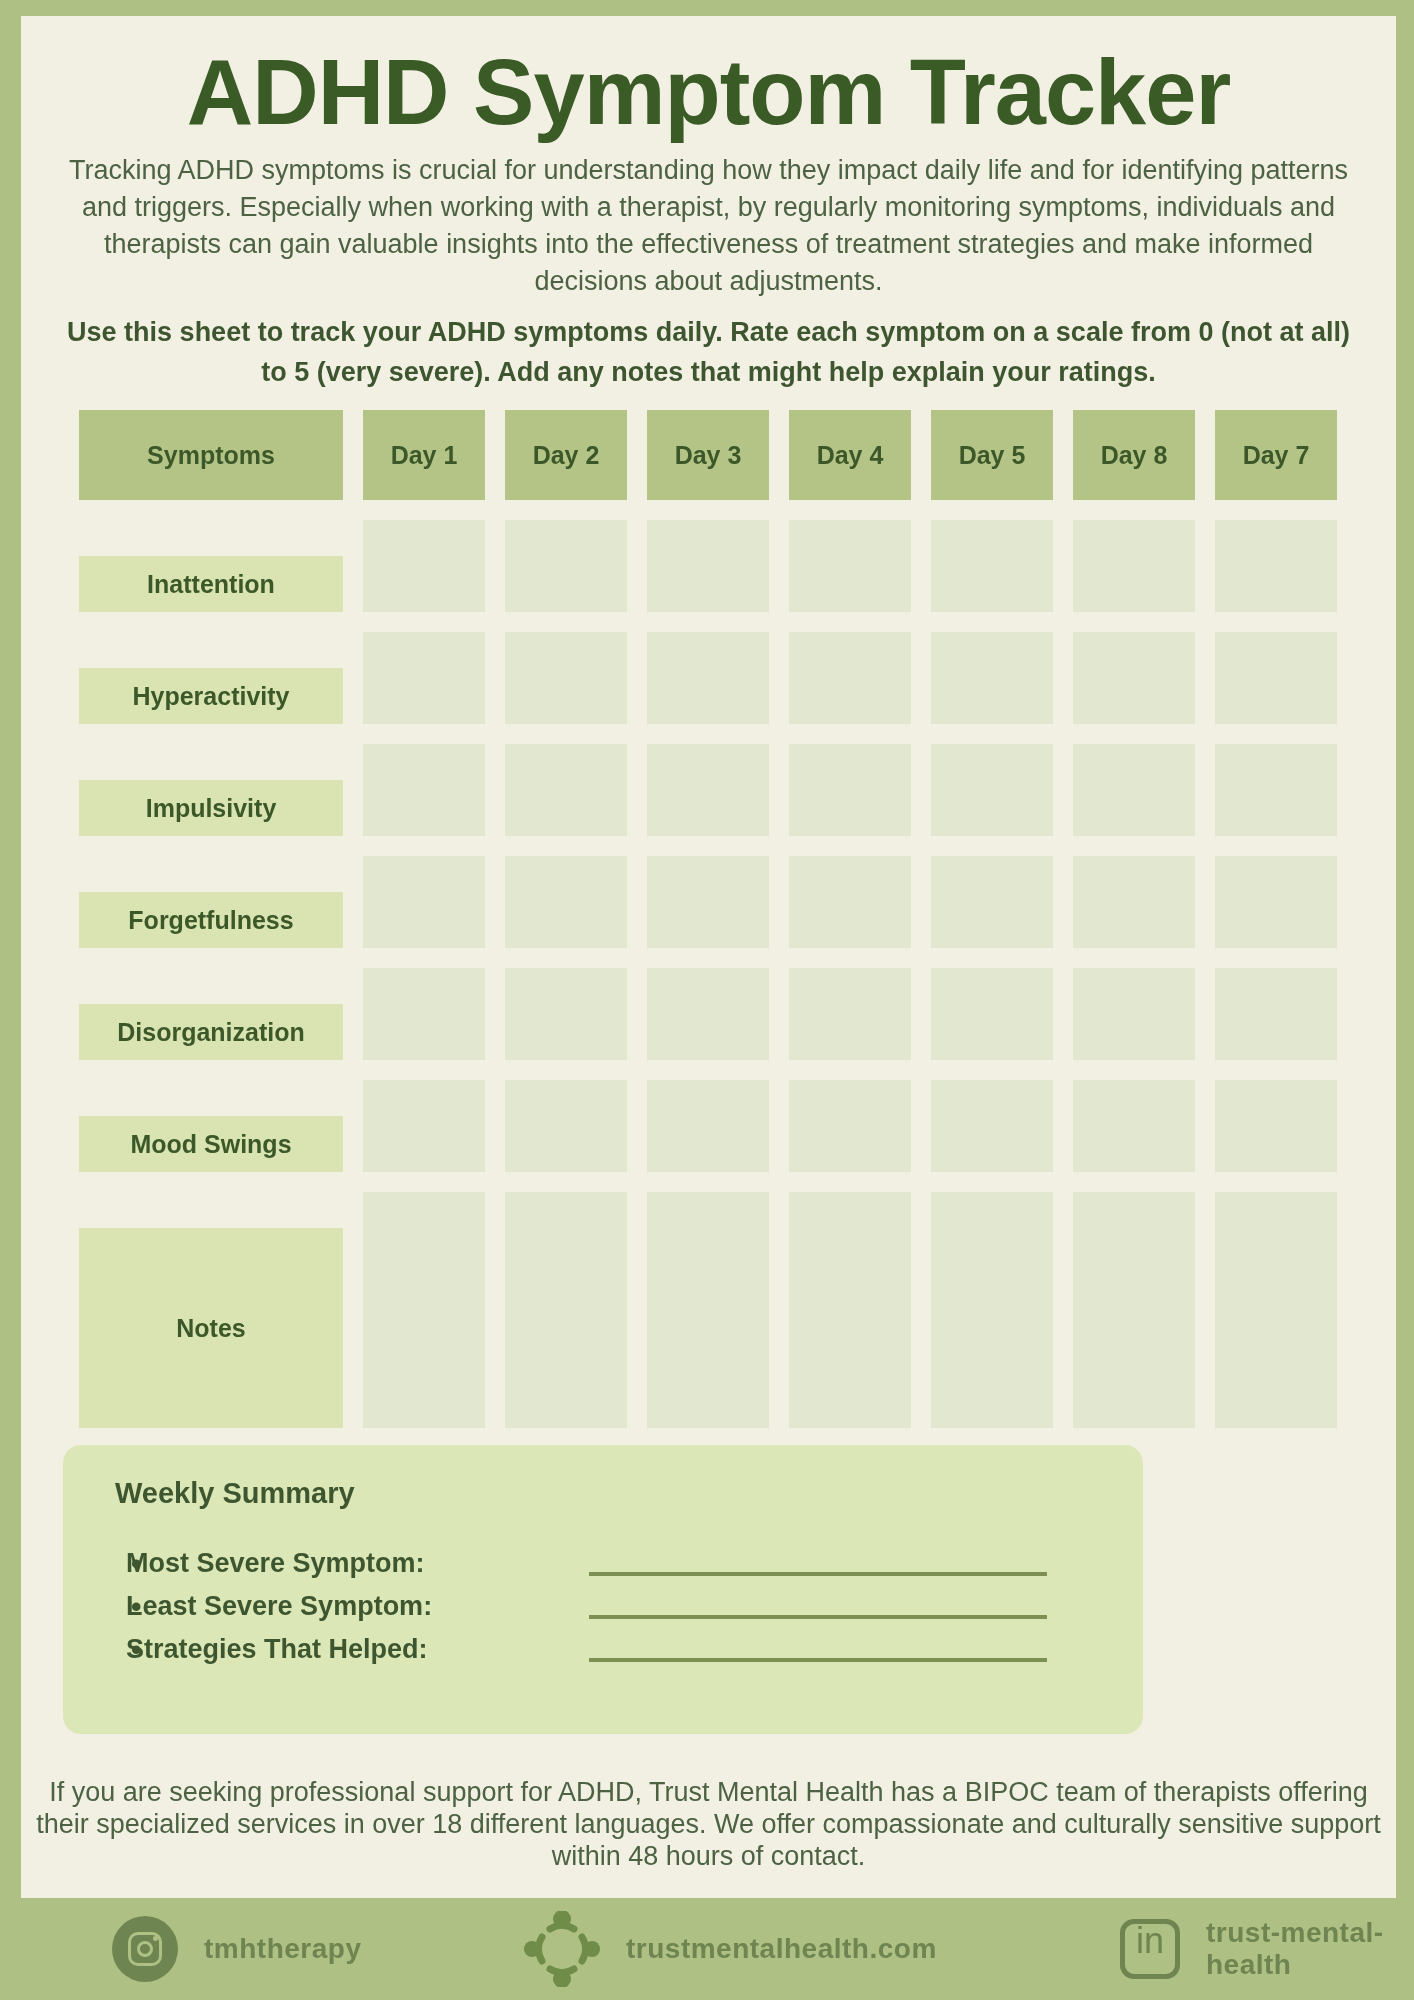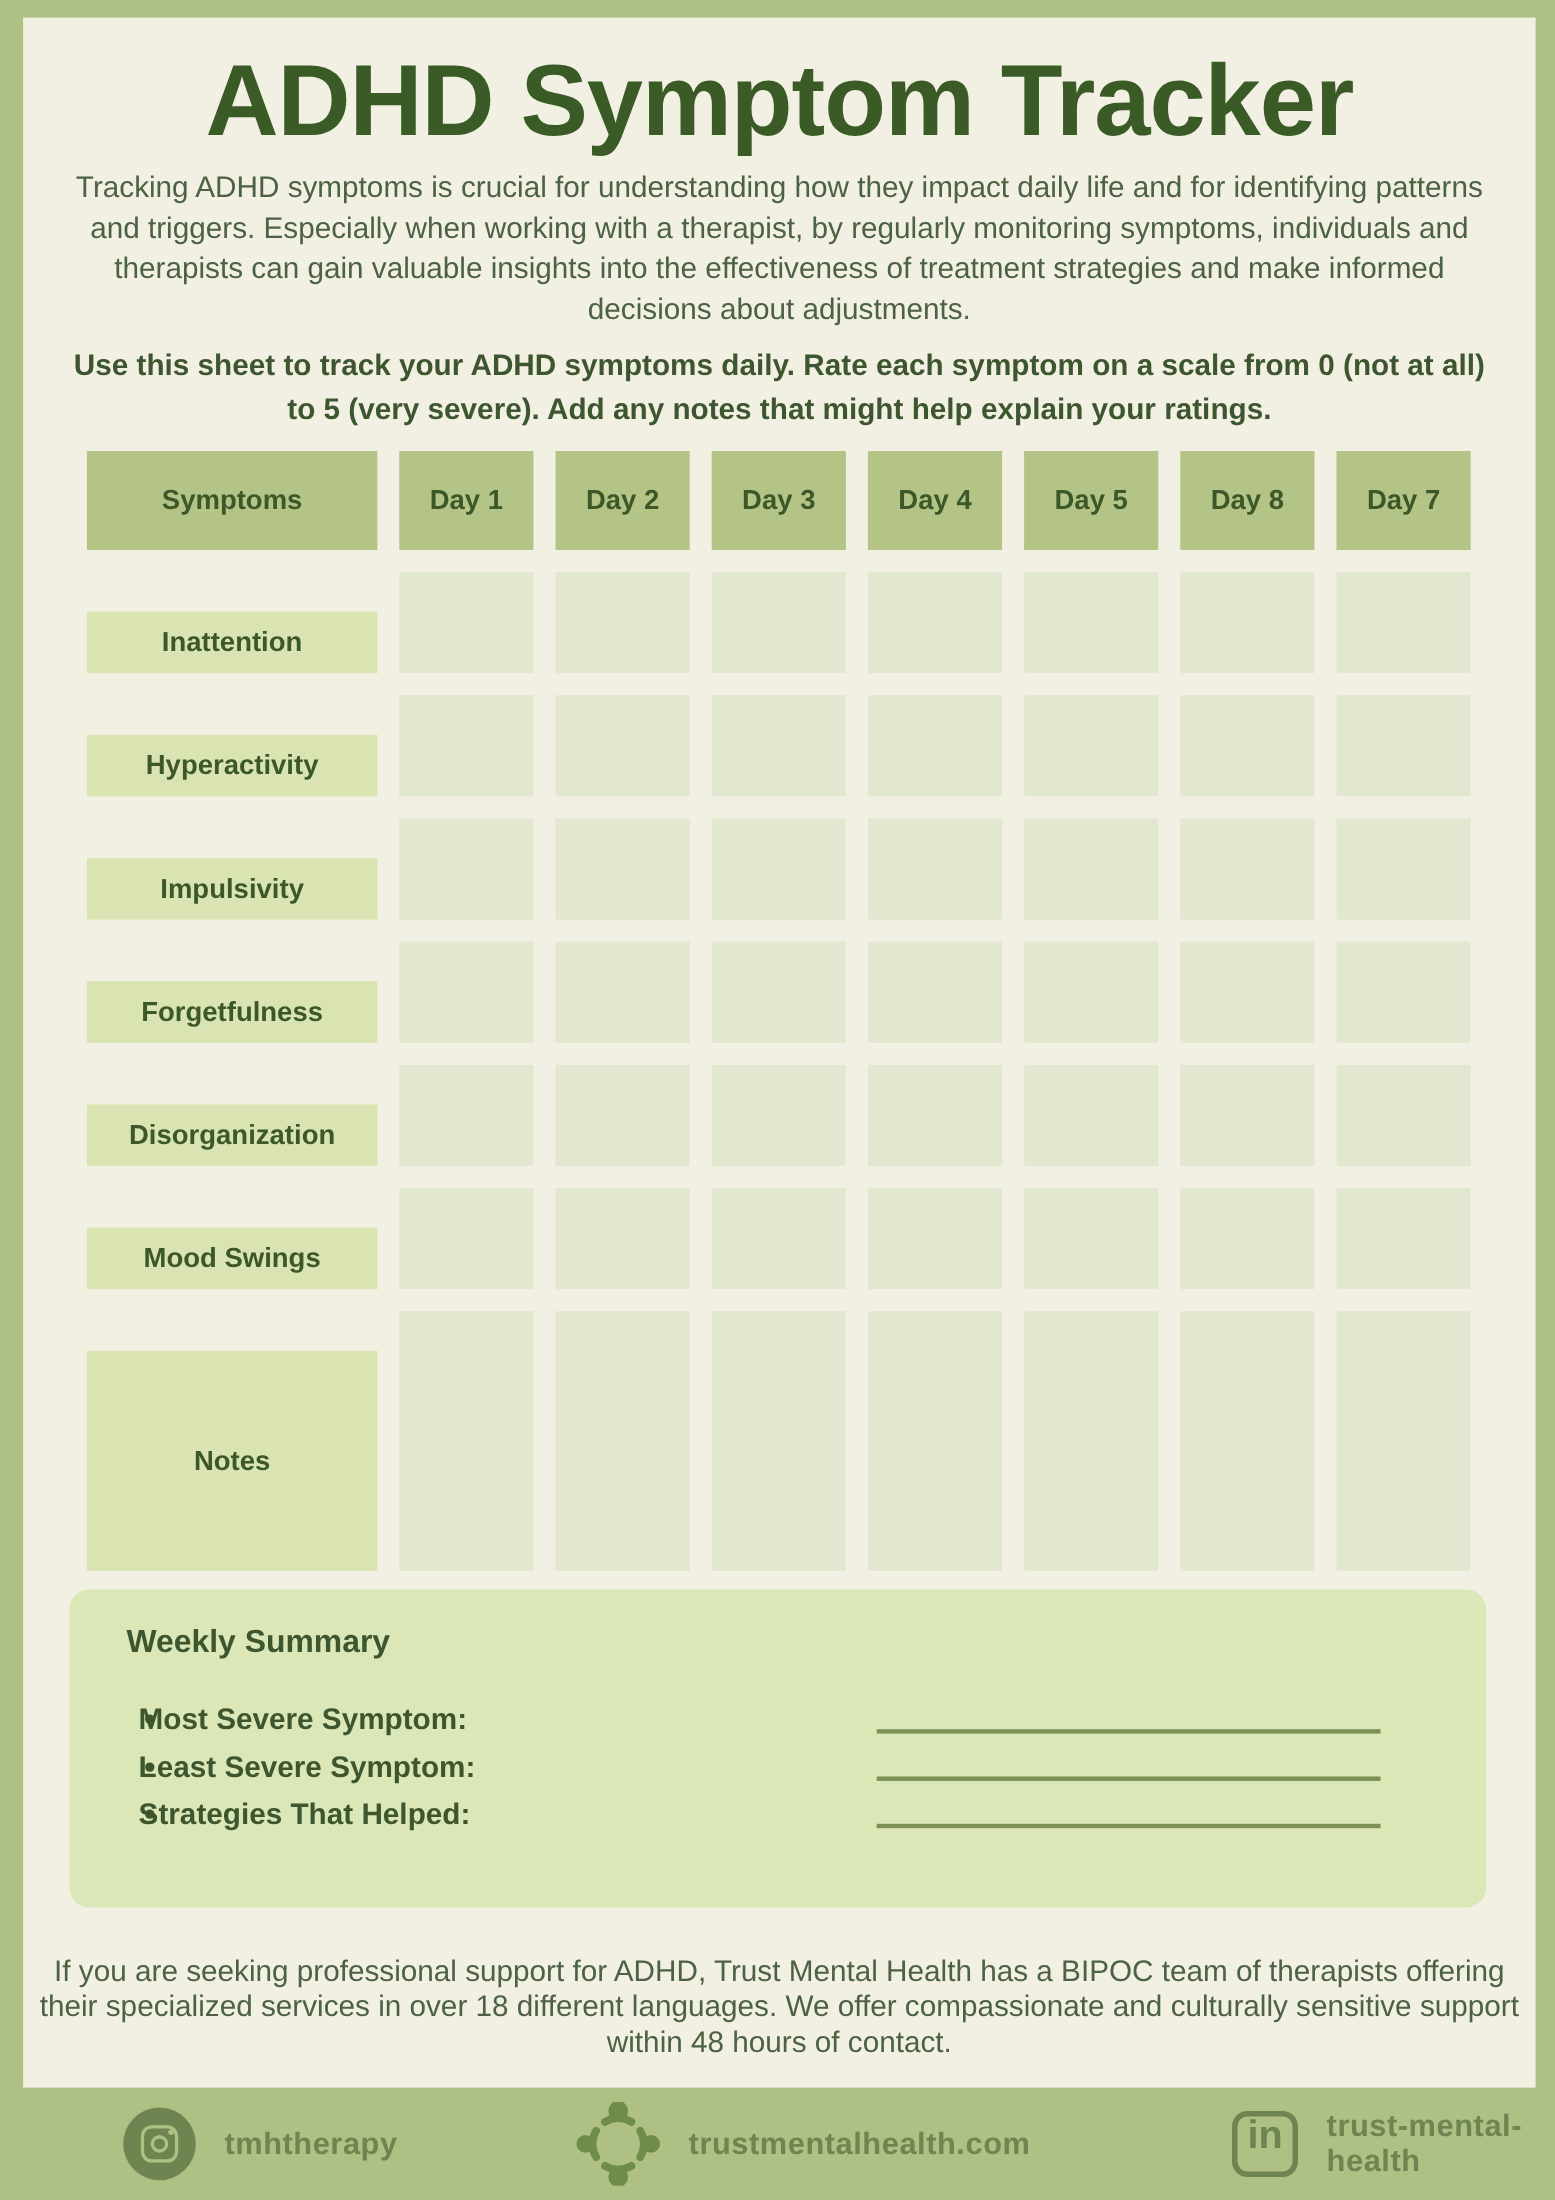--- a/index.html
+++ b/index.html
@@ -27,21 +27,21 @@
     grid-template-columns:264px repeat(7,122px);
     grid-template-rows:90px repeat(6,92px) 236px;
     gap:20px;}
   .tracker .cell{display:flex;align-items:center;justify-content:center;}
   .tracker .head{background:var(--header_cell_bg);color:var(--cell_text);
     font-weight:700;font-size:25px;}
   .tracker .label{background:var(--label_cell_bg);color:var(--cell_text);
     font-weight:700;font-size:25px;text-align:right;margin-top:36px;}
   .tracker .data{background:var(--data_cell_bg);}
 
-  .summary{position:absolute;left:42px;top:1429px;width:1288px;height:289px;
+  .summary{position:absolute;left:42px;top:1429px;width:1080px;height:289px;
     background:var(--summary_bg);border-radius:18px;}
   .summary h2{margin:32px 0 0 52px;font-size:29px;font-weight:700;color:var(--strong_text);}
   .summary ul{list-style:none;margin-top:32px;}
   .summary li{position:relative;height:43px;padding-left:63px;font-size:27px;
     font-weight:700;color:var(--strong_text);display:flex;align-items:center;}
   .summary li::before{content:"•";position:absolute;left:68px;font-size:30px;}
   .summary .fill-line{position:absolute;right:96px;bottom:9px;width:458px;height:0;
     border-bottom:4px solid var(--summary_line);}
 
   .footer-note{position:absolute;top:1760px;left:50%;transform:translateX(-50%);width:1350px;
@@ -55,21 +55,21 @@
     position:relative;flex:none;}
   .ig-icon .frame{position:absolute;left:16px;top:16px;width:34px;height:34px;
     border:3.5px solid var(--outer_bg);border-radius:10px;}
   .ig-icon .lens{position:absolute;left:25px;top:25px;width:16px;height:16px;
     border:3.5px solid var(--outer_bg);border-radius:50%;}
   .ig-icon .dot{position:absolute;right:20px;top:20px;width:5px;height:5px;
     border-radius:50%;background:var(--outer_bg);}
 
   .li-icon{width:60px;height:60px;border:5px solid var(--footer_green);border-radius:14px;
     display:flex;align-items:center;justify-content:center;flex:none;
-    font-size:36px;font-weight:700;color:var(--footer_green);line-height:1;padding-bottom:17px;}
+    font-size:36px;font-weight:400;color:var(--footer_green);line-height:1;padding-bottom:17px;}
 
   .logo-icon{flex:none;}
 </style>
 </head>
 <body>
 
 <div class="page">
   <div class="card">
 
     <h1 class="title">ADHD Symptom Tracker</h1>

